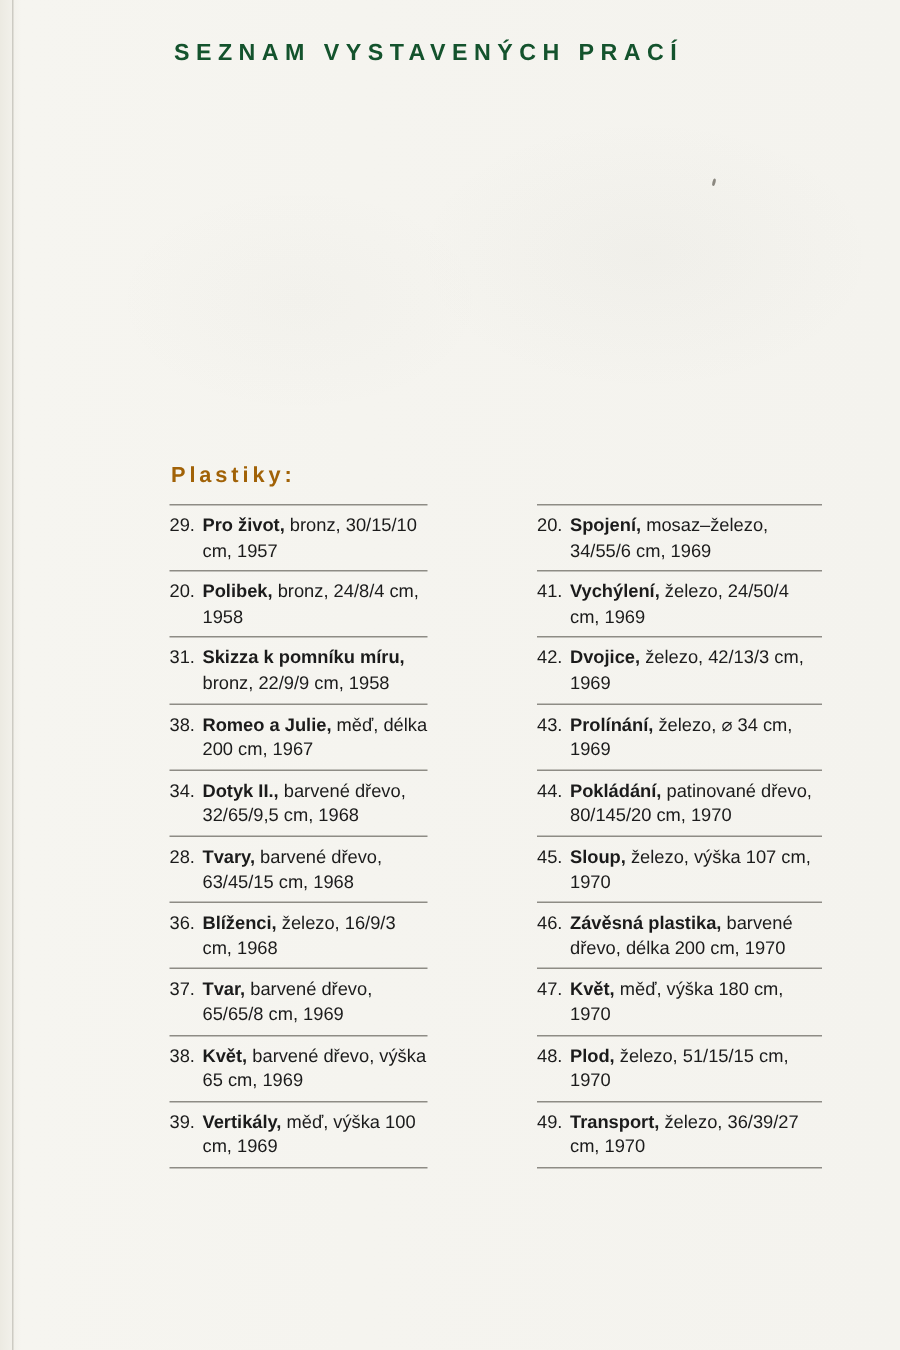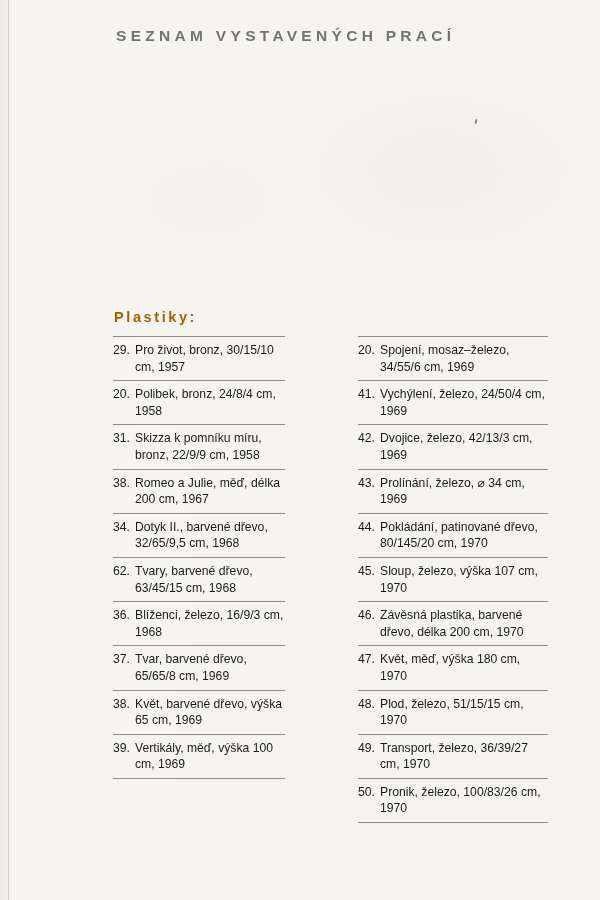--- a/index.html
+++ b/index.html
@@ -41,21 +41,21 @@
     transform: rotate(14deg);
   }
 
   .title {
     position: absolute;
     left: 116px;
     top: 27px;
     font-size: 15.5px;
     font-weight: bold;
     letter-spacing: 4.3px;
-    color: #737373;
+    color: #14532d;
     white-space: nowrap;
   }
 
   .section-heading {
     position: absolute;
     left: 114px;
     top: 309px;
     font-size: 14.5px;
     font-weight: bold;
     letter-spacing: 2.6px;
@@ -87,21 +87,21 @@
     line-height: 16.6px;
     color: #1b1b1b;
   }
   .num {
     position: absolute;
     left: 0;
     top: 0;
     font-size: 12.2px;
   }
   .work-title {
-    font-weight: normal;
+    font-weight: bold;
   }
   .desc {
     font-weight: normal;
   }
   .col-end-rule {
     border-top: 1px solid #8e8c85;
   }
 </style>
 </head>
 <body>
@@ -124,21 +124,21 @@
       <div class="entry">
         <div class="entry-text"><span class="num">31.</span><span class="work-title">Skizza k pomníku míru,</span><span class="desc"> bronz, 22/9/9 cm, 1958</span></div>
       </div>
       <div class="entry">
         <div class="entry-text"><span class="num">38.</span><span class="work-title">Romeo a Julie,</span><span class="desc"> měď, délka 200 cm, 1967</span></div>
       </div>
       <div class="entry">
         <div class="entry-text"><span class="num">34.</span><span class="work-title">Dotyk II.,</span><span class="desc"> barvené dřevo, 32/65/9,5 cm, 1968</span></div>
       </div>
       <div class="entry">
-        <div class="entry-text"><span class="num">62.</span><span class="work-title">Tvary,</span><span class="desc"> barvené dřevo, 63/45/15 cm, 1968</span></div>
+        <div class="entry-text"><span class="num">28.</span><span class="work-title">Tvary,</span><span class="desc"> barvené dřevo, 63/45/15 cm, 1968</span></div>
       </div>
       <div class="entry">
         <div class="entry-text"><span class="num">36.</span><span class="work-title">Blíženci,</span><span class="desc"> železo, 16/9/3 cm, 1968</span></div>
       </div>
       <div class="entry">
         <div class="entry-text"><span class="num">37.</span><span class="work-title">Tvar,</span><span class="desc"> barvené dřevo, 65/65/8 cm, 1969</span></div>
       </div>
       <div class="entry">
         <div class="entry-text"><span class="num">38.</span><span class="work-title">Květ,</span><span class="desc"> barvené dřevo, výška 65 cm, 1969</span></div>
       </div>
@@ -171,18 +171,15 @@
       </div>
       <div class="entry">
         <div class="entry-text"><span class="num">47.</span><span class="work-title">Květ,</span><span class="desc"> měď, výška 180 cm, 1970</span></div>
       </div>
       <div class="entry">
         <div class="entry-text"><span class="num">48.</span><span class="work-title">Plod,</span><span class="desc"> železo, 51/15/15 cm, 1970</span></div>
       </div>
       <div class="entry">
         <div class="entry-text"><span class="num">49.</span><span class="work-title">Transport,</span><span class="desc"> železo, 36/39/27 cm, 1970</span></div>
       </div>
-      <div class="entry">
-        <div class="entry-text"><span class="num">50.</span><span class="work-title">Pronik,</span><span class="desc"> železo, 100/83/26 cm, 1970</span></div>
-      </div>
       <div class="col-end-rule"></div>
     </div>
 </div>
 
 </body></html>

